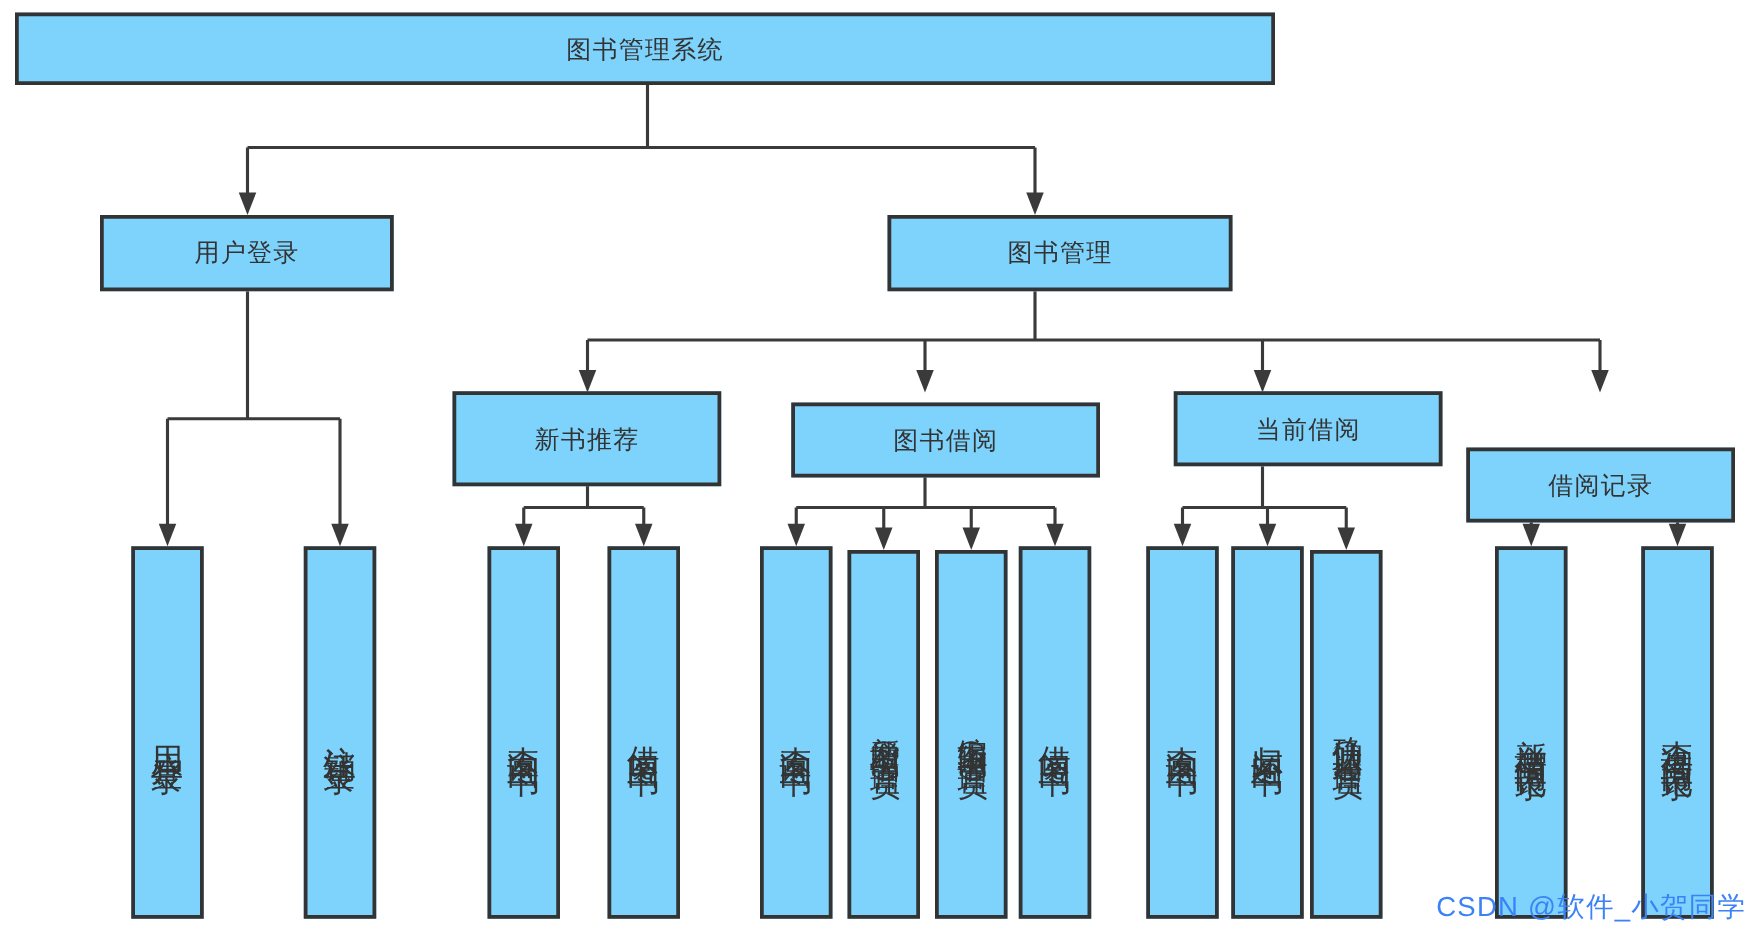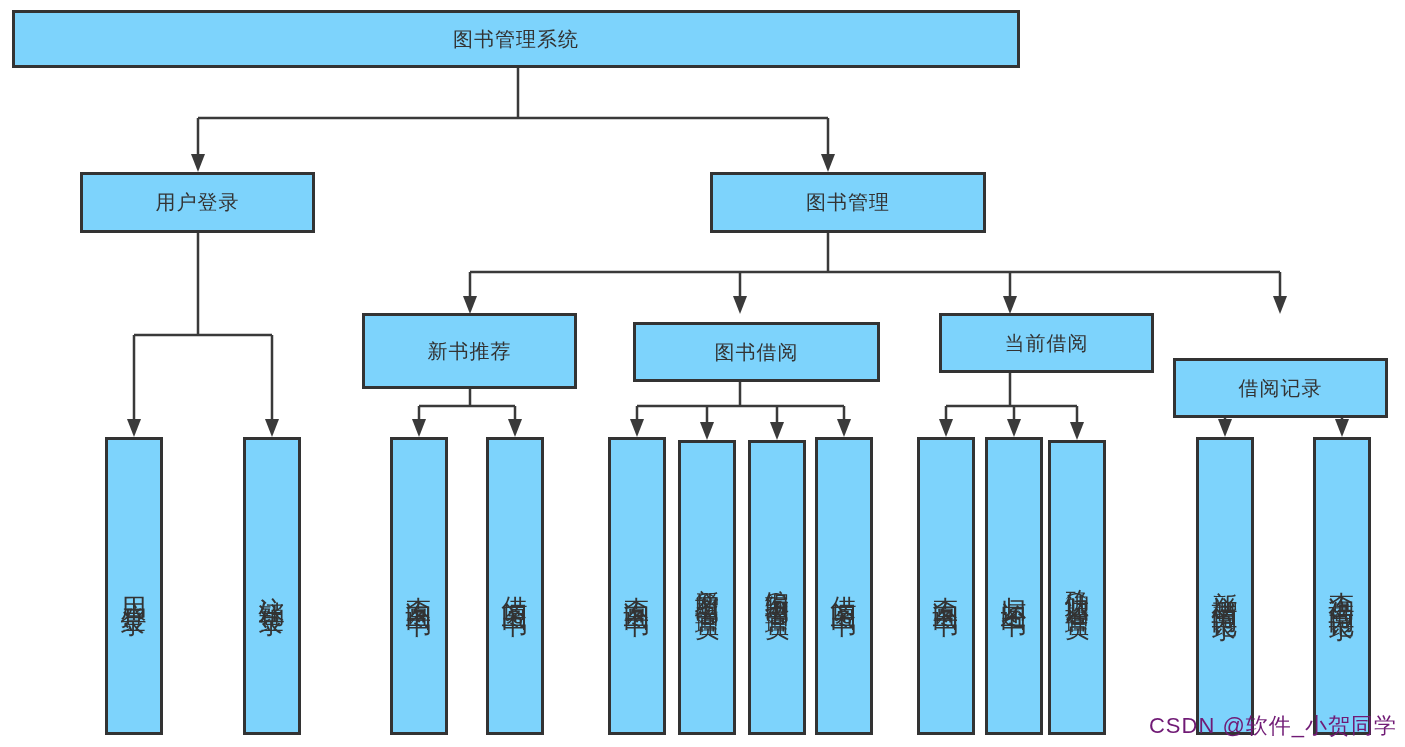--- a/index.html
+++ b/index.html
@@ -49,21 +49,21 @@
   .leaf-long .vlabel {
     font-size: 24px;
     letter-spacing: 4px;
   }
 
   .watermark {
     position: absolute;
     right: 8px;
     bottom: 6px;
     font-size: 22px;
-    color: #701a75;
+    color: #3b82f6;
     letter-spacing: 1px;
     z-index: 3;
     white-space: nowrap;
   }
 </style>
 </head>
 <body>
 
 <div class="canvas">
 

